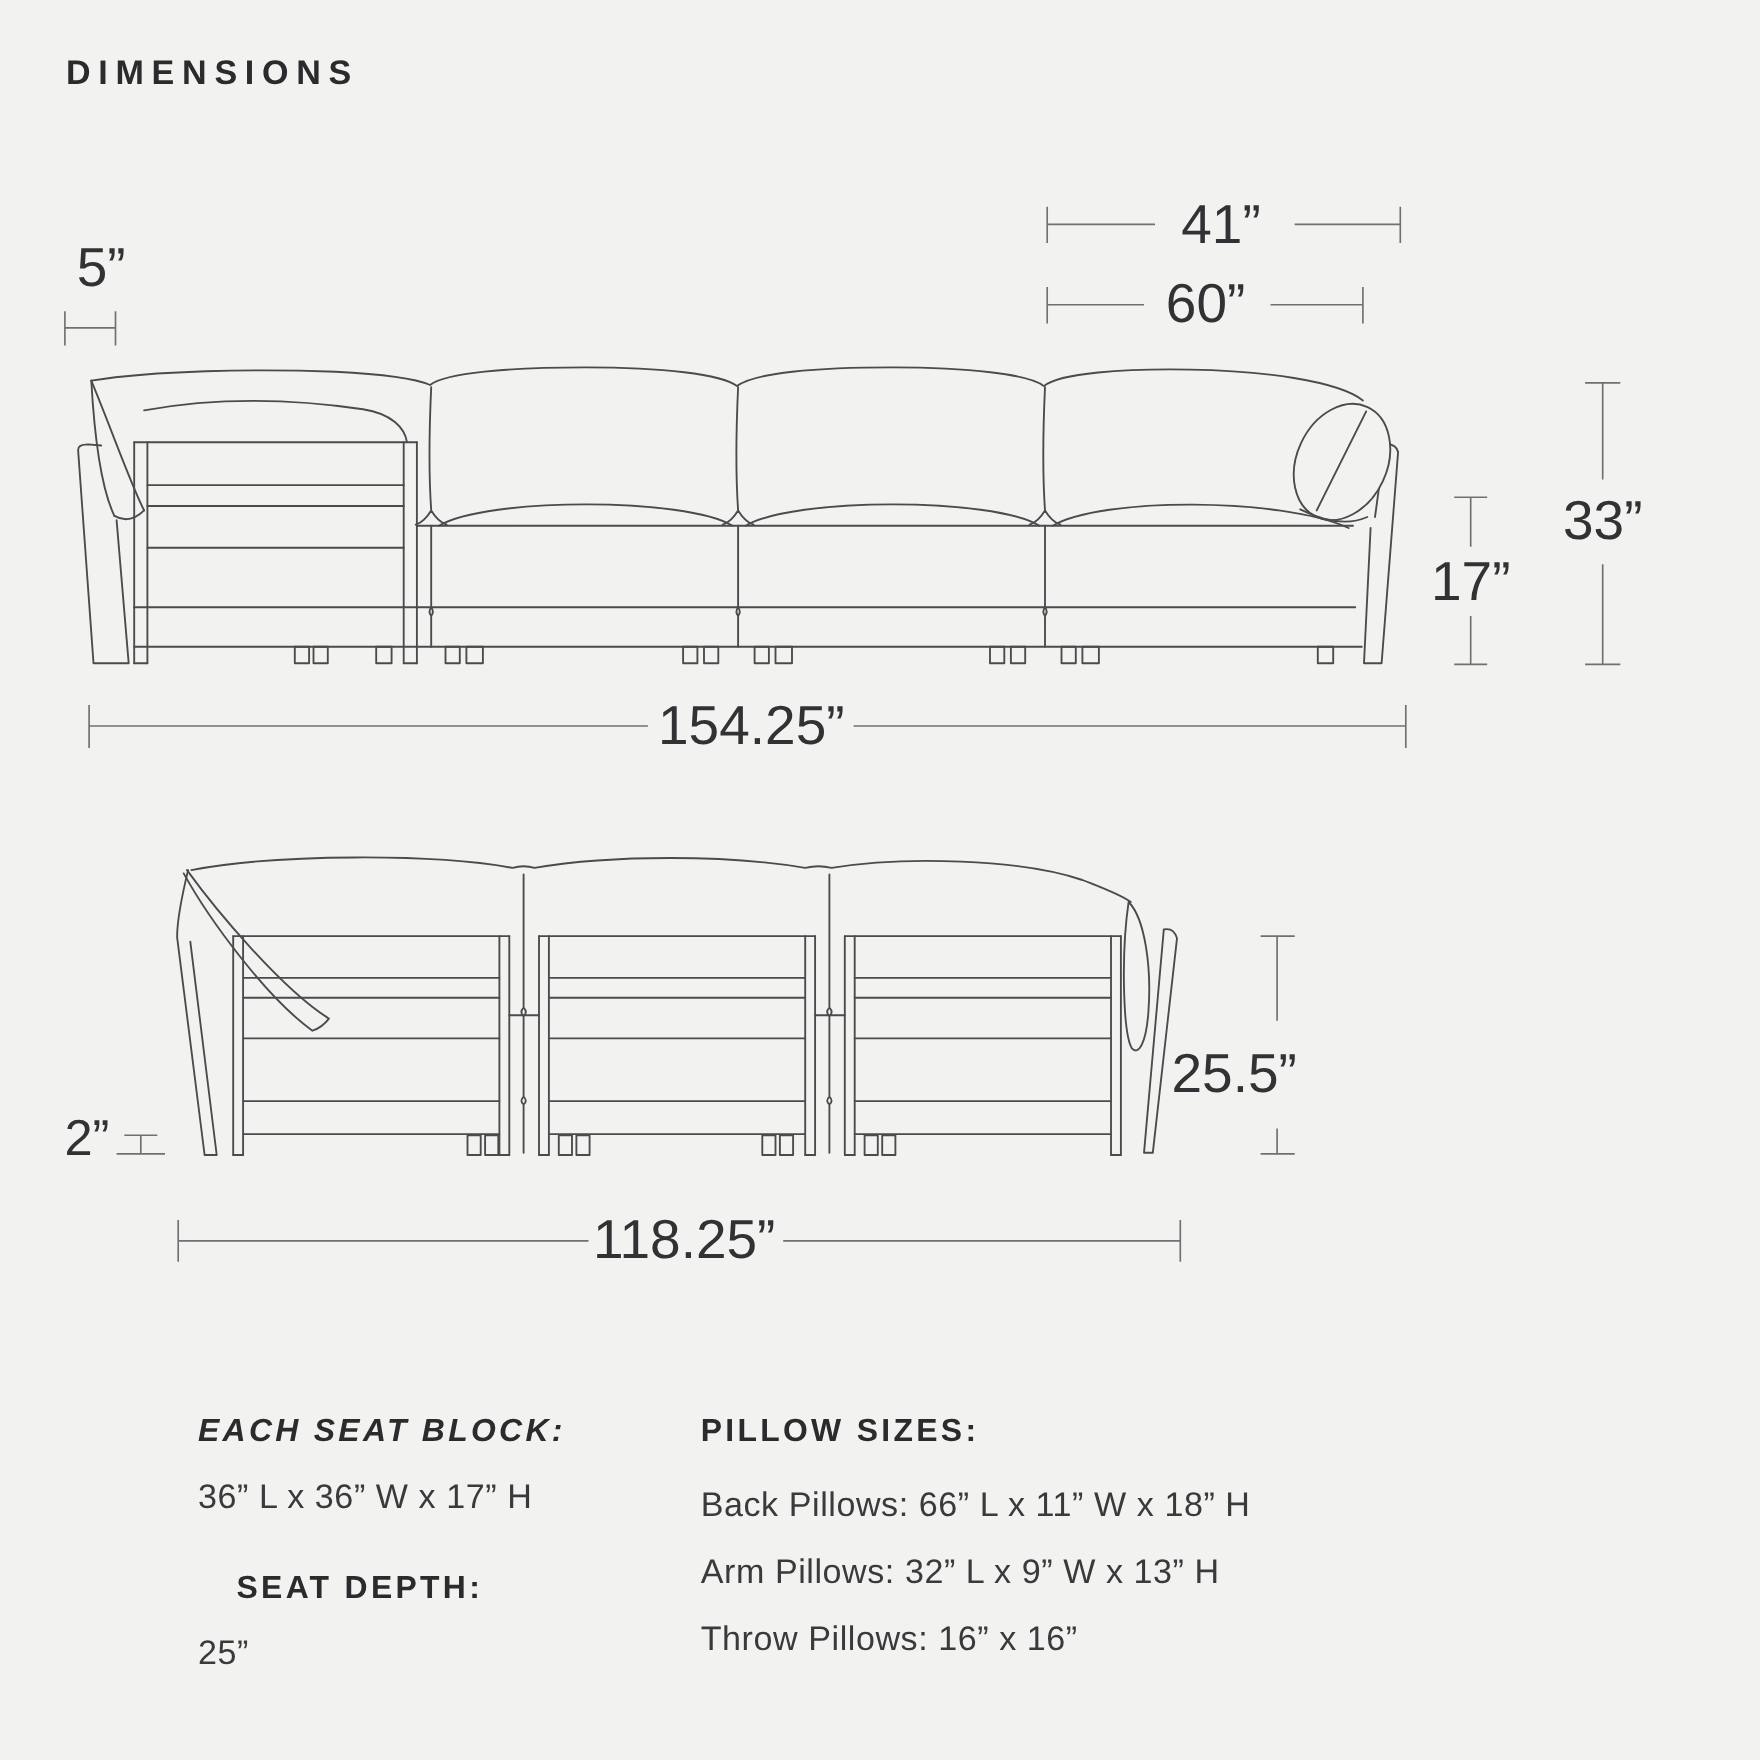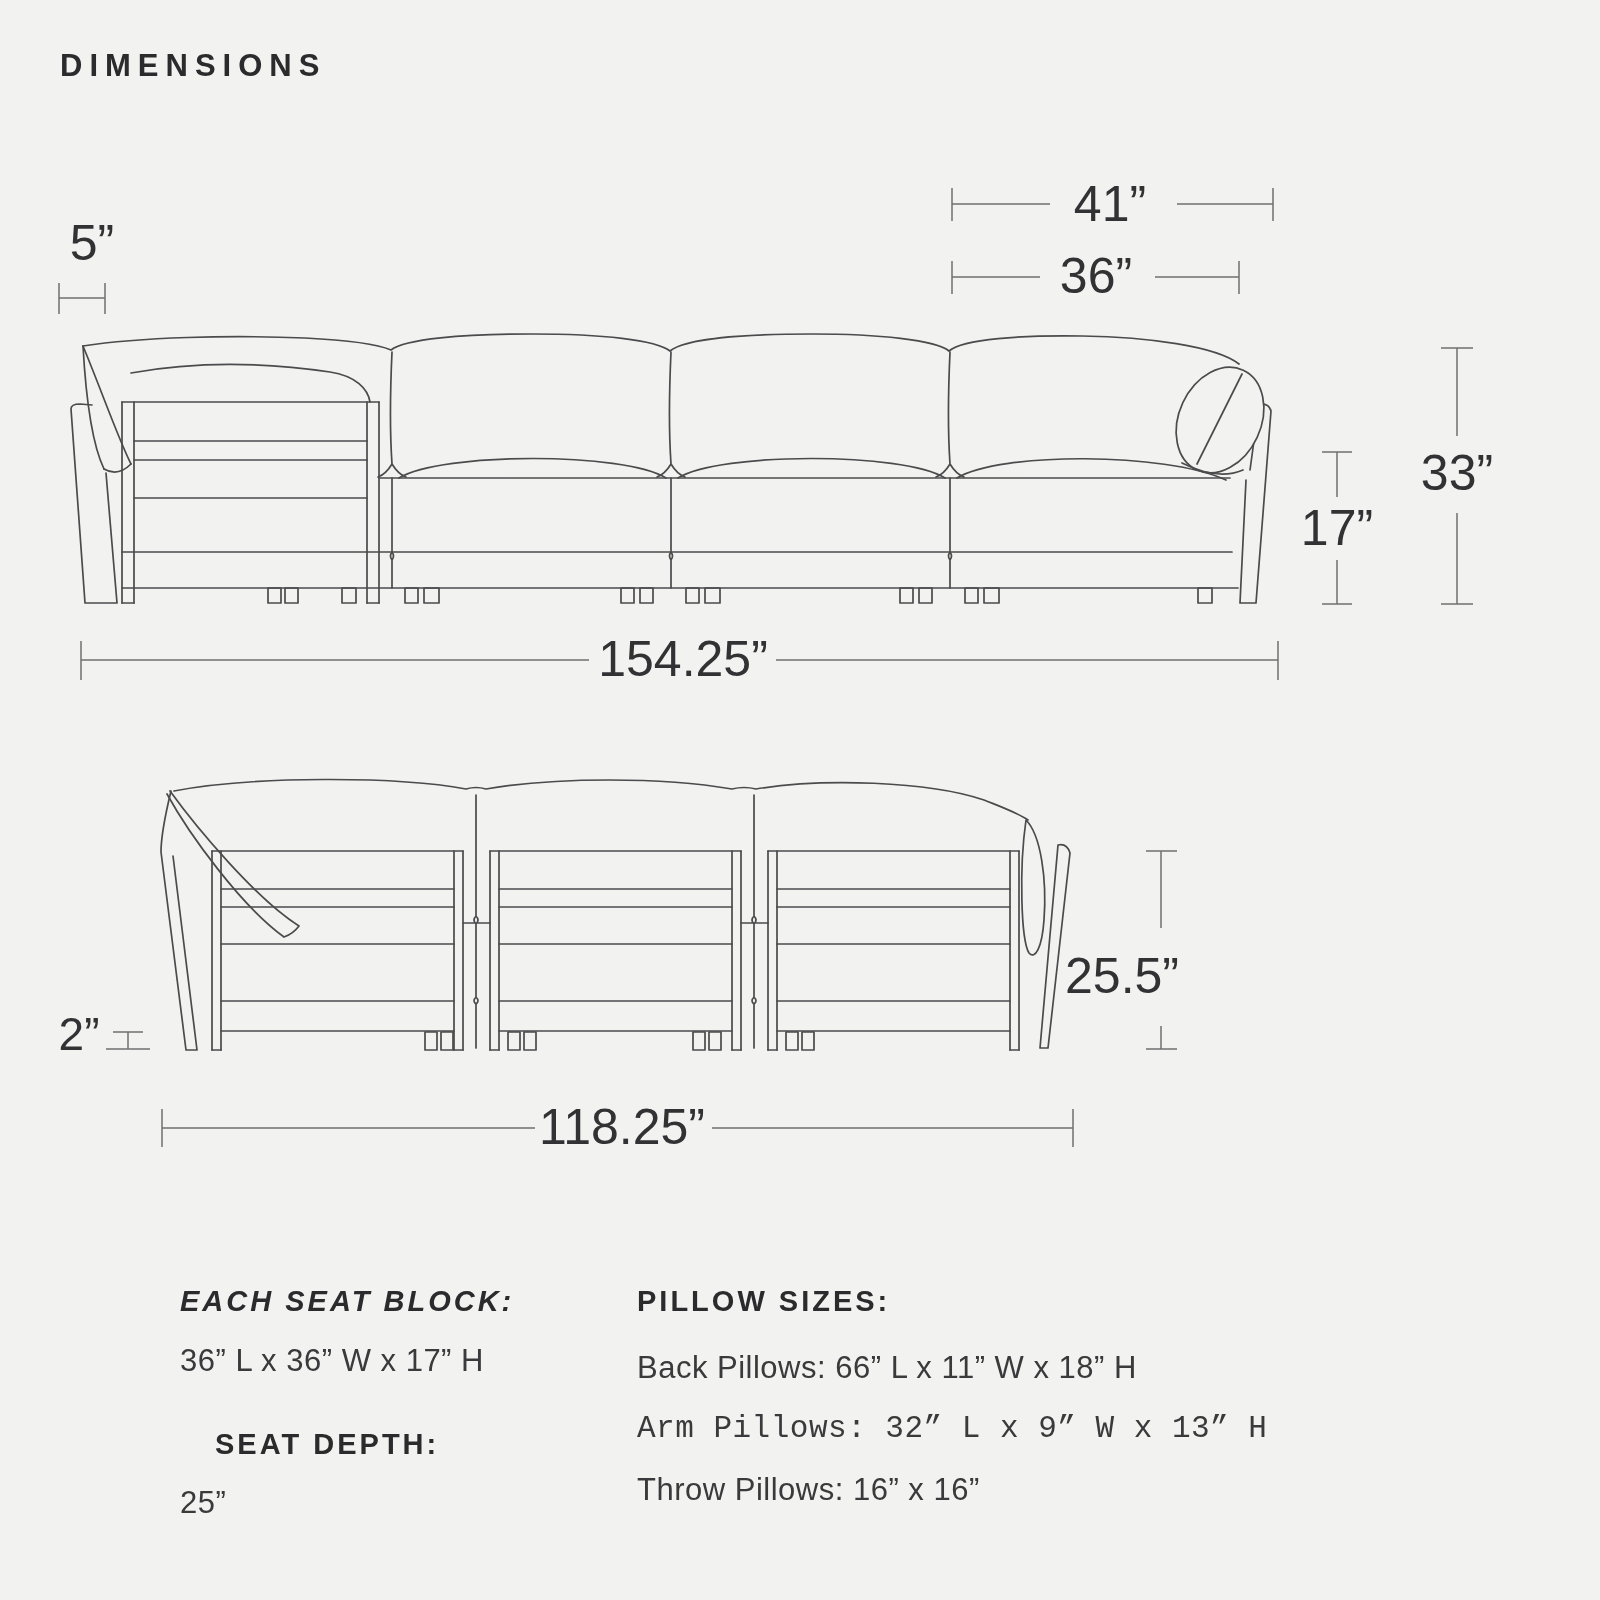--- a/index.html
+++ b/index.html
@@ -175,32 +175,32 @@
       <path d="M 113,1032 H 143 M 106,1049 H 150 M 128,1032 V 1049"></path>
 
       <path d="M 162,1128 H 535 M 712,1128 H 1073 M 162,1109 V 1147 M 1073,1109 V 1147"></path>
     </g>
   </svg>
 
   <div class="page-title">DIMENSIONS</div>
 
   <div class="dim-label" style="left:92px;top:243px;">5”</div>
   <div class="dim-label" style="left:1110px;top:204px;">41”</div>
-  <div class="dim-label" style="left:1096px;top:276px;">36”</div>
+  <div class="dim-label" style="left:1096px;top:276px;">60”</div>
   <div class="dim-label" style="left:1457px;top:473px;">33”</div>
   <div class="dim-label" style="left:1337px;top:528px;">17”</div>
   <div class="dim-label" style="left:683px;top:659px;">154.25”</div>
 
   <div class="dim-label" style="left:1122px;top:976px;">25.5”</div>
   <div class="dim-label small" style="left:79px;top:1034px;">2”</div>
   <div class="dim-label" style="left:622px;top:1127px;">118.25”</div>
 
   <div class="spec-heading" style="left:180px;top:1285px;font-style:italic;">EACH SEAT BLOCK:</div>
   <div class="spec-value" style="left:180px;top:1331px;">36” L x 36” W x 17” H</div>
   <div class="spec-heading" style="left:180px;top:1428px;margin-left:35px;">SEAT DEPTH:</div>
   <div class="spec-value" style="left:180px;top:1473px;">25”</div>
 
   <div class="spec-heading" style="left:637px;top:1285px;">PILLOW SIZES:</div>
   <div class="spec-value" style="left:637px;top:1338px;">Back Pillows: 66” L x 11” W x 18” H</div>
-  <div class="spec-value" style="left:637px;top:1399px;font-family:Liberation Mono, monospace;">Arm Pillows: 32” L x 9” W x 13” H</div>
+  <div class="spec-value" style="left:637px;top:1399px;">Arm Pillows: 32” L x 9” W x 13” H</div>
   <div class="spec-value" style="left:637px;top:1460px;">Throw Pillows: 16” x 16”</div>
 
 </div>
 
 </body></html>

